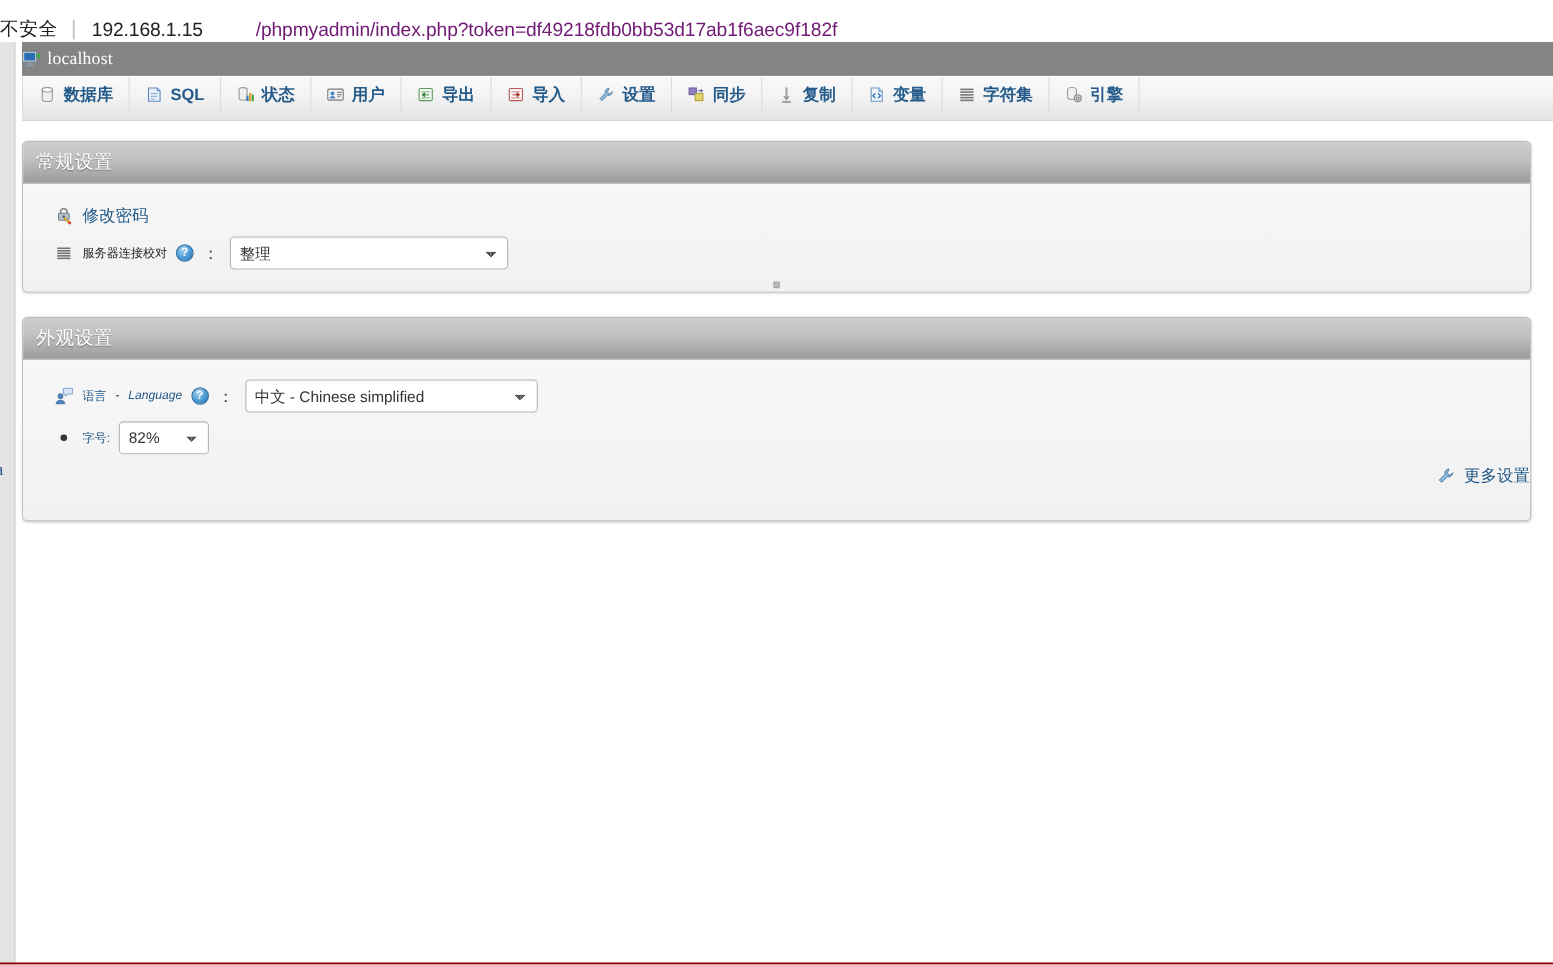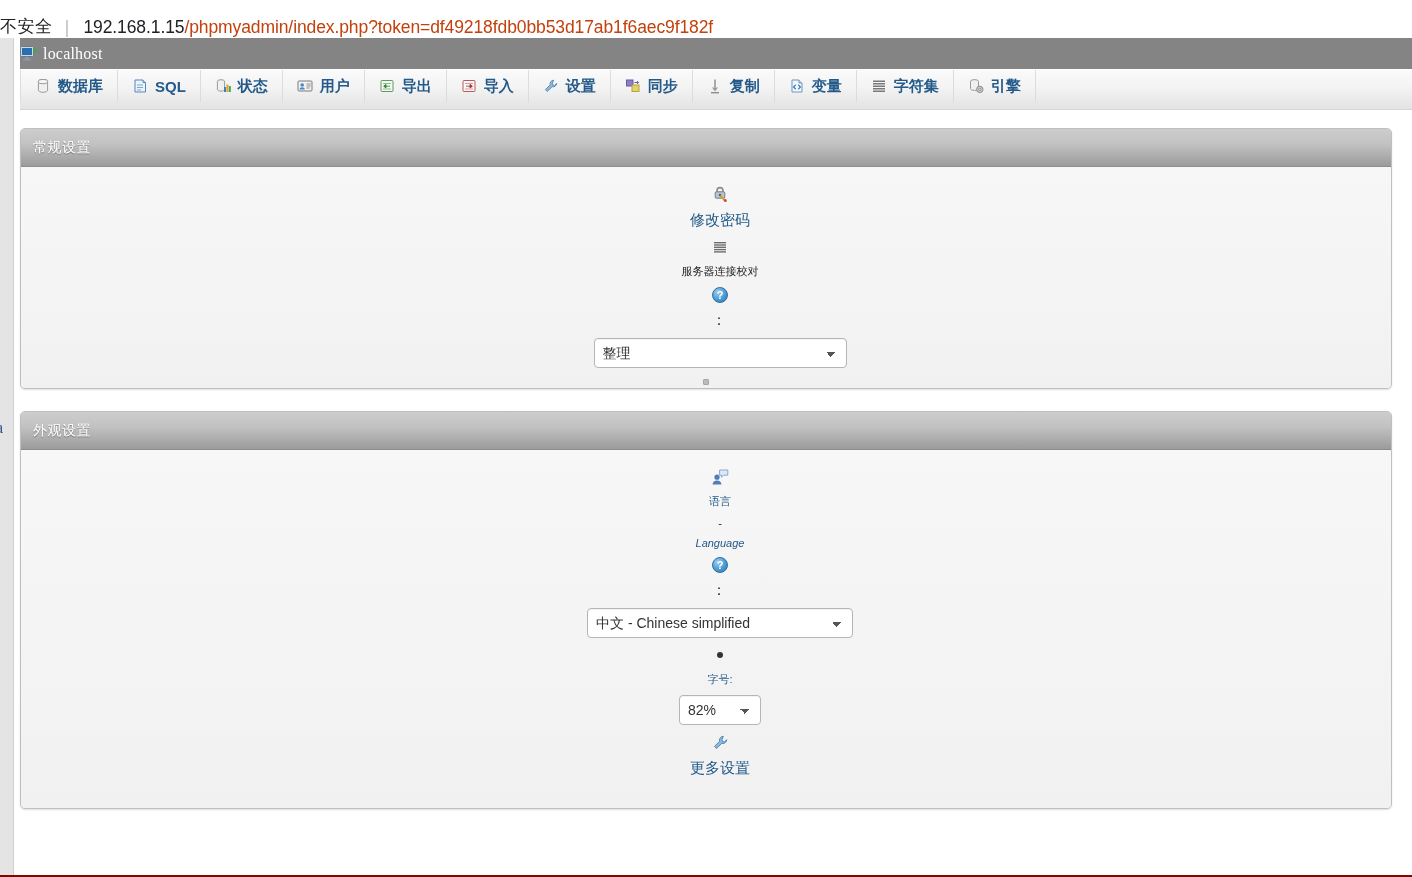--- a/index.html
+++ b/index.html
@@ -29,21 +29,21 @@
     color: #c0c0c0;
     font-size: 19px;
     margin: 0 14px 0 12px;
     font-weight: 300;
   }
   .url-text {
     font-size: 17.5px;
     color: #202124;
     letter-spacing: -0.1px;
   }
-  .url-text .dim { color: #c2410c; }
+  .url-text .dim { color: #701a75; margin-left: 48px; }
 
   
   .browser-viewport {
     position: relative;
     width: 1412px;
     height: 839px;
     background: #ffffff;
     overflow: hidden;
   }
 
@@ -135,21 +135,21 @@
   .panel-header {
     height: 38px;
     background: linear-gradient(to bottom, #cdcdcd 0%, #c2c2c2 40%, #9b9b9b 100%);
     display: flex;
     align-items: center;
     padding-left: 12px;
     border-bottom: 1px solid #8d8d8d;
   }
   .panel-title {
     color: #ffffff;
-    font-size: 14px;
+    font-size: 17px;
     font-family: "Liberation Serif", "DejaVu Serif", serif;
     text-shadow: 0 1px 1px rgba(0,0,0,.35);
     letter-spacing: .5px;
   }
   .panel-body {
     background: linear-gradient(to bottom, #f7f7f7 0%, #f1f1f1 100%);
     padding: 14px 0 16px 0;
   }
   .resize-dot {
     position: absolute;
@@ -162,21 +162,20 @@
     border-radius: 1px;
   }
 
   
   .row {
     display: flex;
     align-items: center;
     padding: 4px 0 4px 28px;
     gap: 8px;
     min-height: 30px;
-    flex-direction: column;
   }
   .row-icon { width: 18px; height: 18px; flex: 0 0 18px; display: flex; align-items: center; justify-content: center; }
   .row-label {
     font-size: 11px;
     color: #235a89;
     font-family: "Liberation Sans", sans-serif;
   }
   .row-label.plain { color: #222222; }
   .link {
     font-size: 15px;

